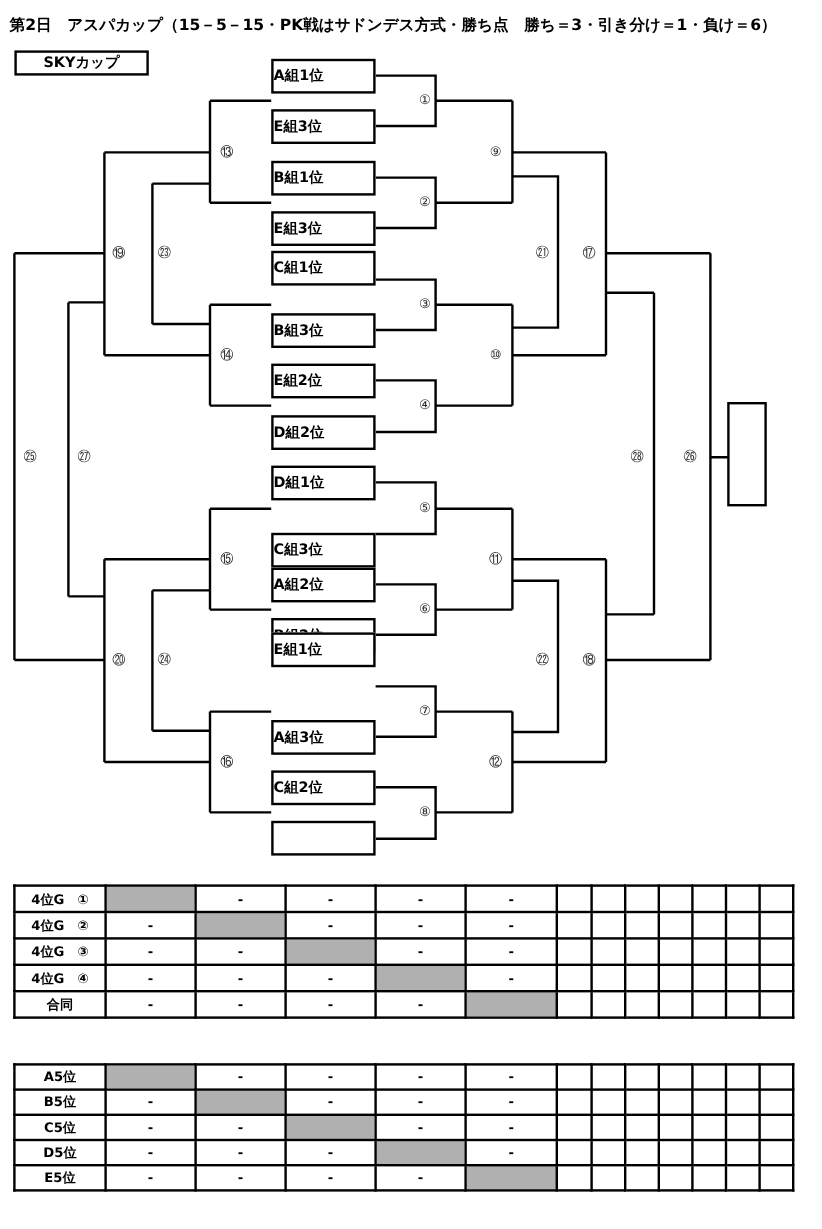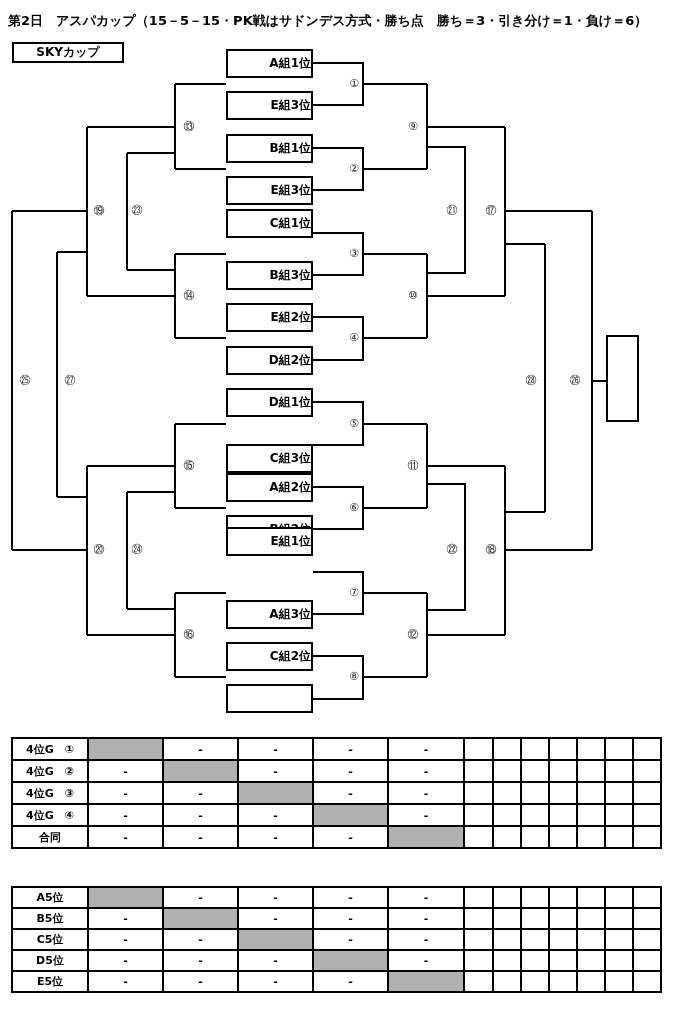--- a/index.html
+++ b/index.html
@@ -3,21 +3,21 @@
 <meta charset="utf-8">
 <style>
   html,body{margin:0;padding:0;}
   body{width:685px;height:1024px;background:#fff;position:relative;overflow:hidden;
        font-family:"DejaVu Sans","Liberation Sans",sans-serif;color:#000;}
   .title{position:absolute;left:8px;top:12px;font-size:13px;font-weight:bold;white-space:nowrap;}
   .cupbox{position:absolute;left:12px;top:42px;width:112px;height:21px;border:2px solid #000;
           box-sizing:border-box;text-align:center;font-size:12px;font-weight:bold;line-height:17px;background:#fff;}
   svg.lines{position:absolute;left:0;top:0;}
   .slot{position:absolute;left:226px;width:87px;height:29px;border:2px solid #000;box-sizing:border-box;
-        background:#fff;text-align:right;font-size:12px;font-weight:bold;line-height:25px;white-space:nowrap;}
+        background:#fff;text-align:left;font-size:12px;font-weight:bold;line-height:25px;white-space:nowrap;}
   .mnum{position:absolute;width:16px;height:16px;text-align:center;font-size:11px;line-height:16px;color:#2b2b2b;}
   table.league{position:absolute;left:11px;border-collapse:collapse;table-layout:fixed;background:#fff;}
   .league th,.league td{border:2px solid #000;padding:0;text-align:center;vertical-align:middle;
         font-size:11px;font-weight:bold;overflow:hidden;white-space:nowrap;}
   #t1 th,#t1 td{height:20px;}
   #t2 th,#t2 td{height:19px;}
   .diag{background:#b0b0b0;}
   .corner2{font-size:9px;}
 </style>
 </head>

